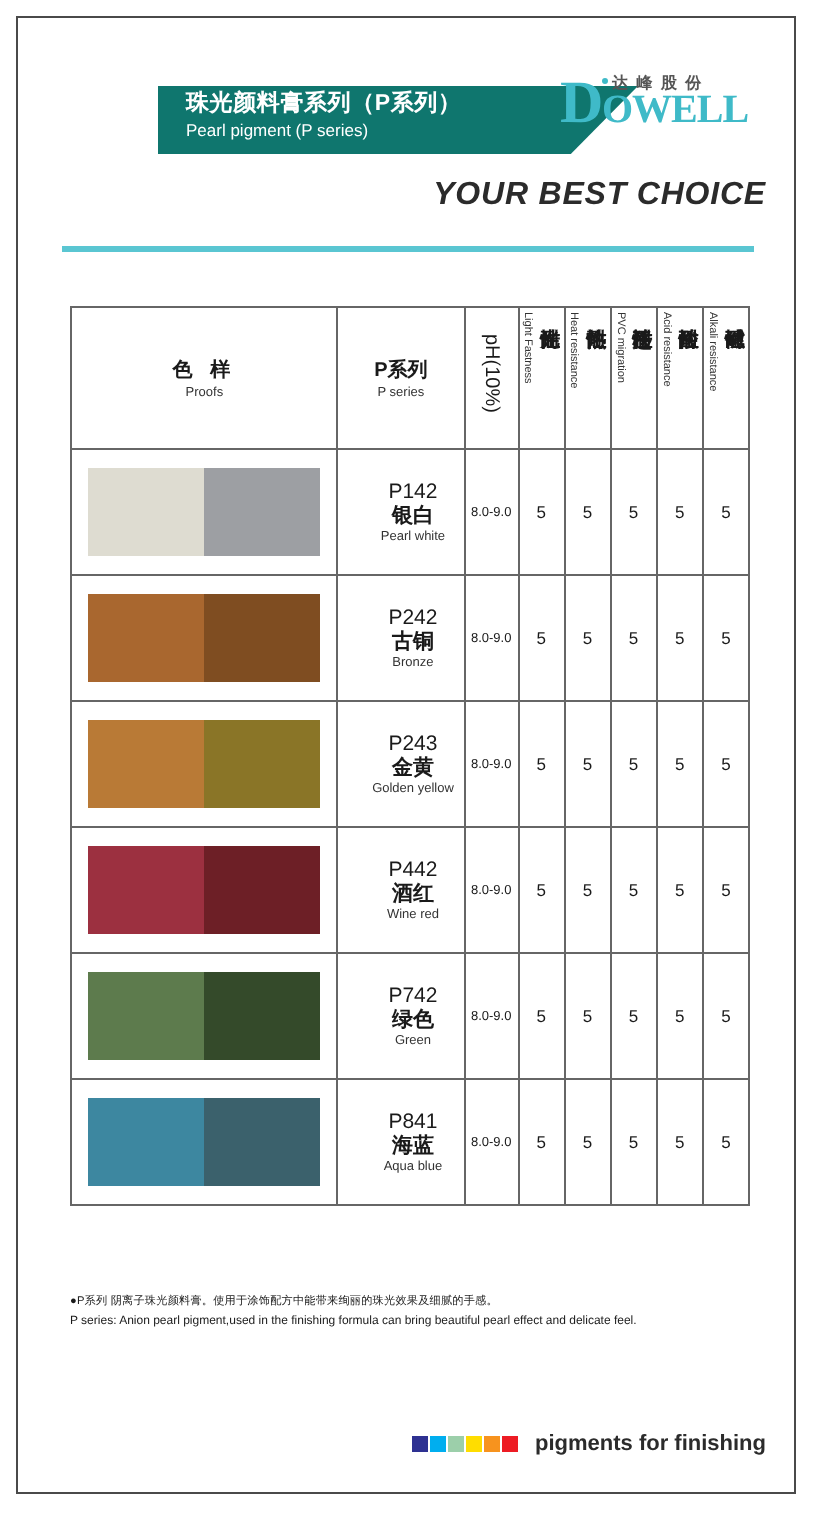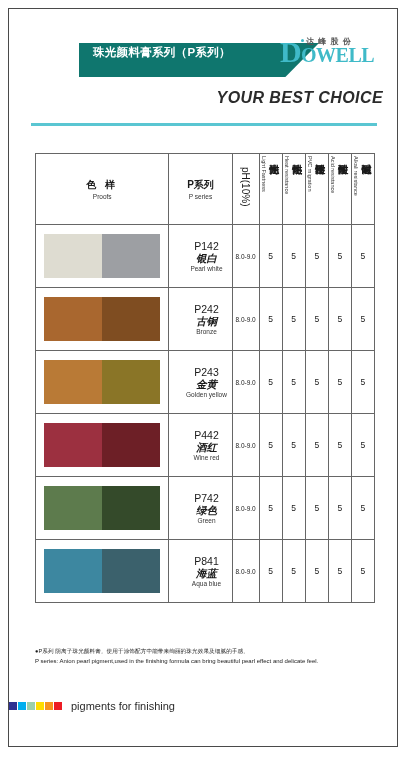--- a/index.html
+++ b/index.html
@@ -180,21 +180,21 @@
   tbody tr { height: 63px; }
   .swatch-cell { padding: 0; }
   .swatches {
     display: flex;
     width: 116px;
     height: 44px;
     margin: 0 auto;
   }
   .swatches span { display: block; flex: 1 1 50%; height: 100%; }
 
-  .name-cn { font-size: 10.5px; font-weight: bold; line-height: 12px; font-style: italic; }
+  .name-cn { font-size: 10.5px; font-weight: bold; line-height: 12px; }
   .name-code { font-size: 10.5px; line-height: 12px; }
   .name-en { font-size: 6.5px; color: #333; line-height: 9px; }
   .name-inner { text-align: center; padding-left: 12px; }
   .ph-val { font-size: 6.5px; }
   .prop-val { font-size: 8.5px; }
 
   
   .notes {
     position: absolute;
     left: 26px;
@@ -202,40 +202,43 @@
     width: 345px;
     color: #1a1a1a;
   }
   .note-cn { font-size: 5.6px; line-height: 10px; letter-spacing: 0.1px; white-space: nowrap; }
   .note-en { font-size: 6px; line-height: 11px; white-space: nowrap; }
 
   
   .bottom {
     position: absolute;
     left: 0;
-    bottom: 34px;
+    bottom: 18px;
     width: 100%;
     display: flex;
     align-items: center;
+    justify-content: flex-end;
     padding-right: 14px;
     box-sizing: border-box;
+    font-weight: bold;
   }
   .chips { display: flex; margin-right: 8px; }
   .chips span { width: 8px; height: 8px; display: block; margin-right: 1px; }
   .bottom-text { font-size: 11px; color: #2b2b2b; }
 </style>
 </head>
 <body>
 
 <div class="page-frame">
 
   <div class="header">
 
     <div class="banner">
       <div class="banner-cn">珠光颜料膏系列（P系列）</div>
+      <div class="banner-en">Pearl pigment (P series)</div>
     </div>
 
     <div class="logo-block">
       <div class="logo-dot"></div>
       <div class="logo-cn">达 峰 股 份</div>
       <div class="logo-d">D</div>
       <div class="logo-owell">OWELL</div>
     </div>
 
     <div class="tagline">YOUR BEST CHOICE</div>

